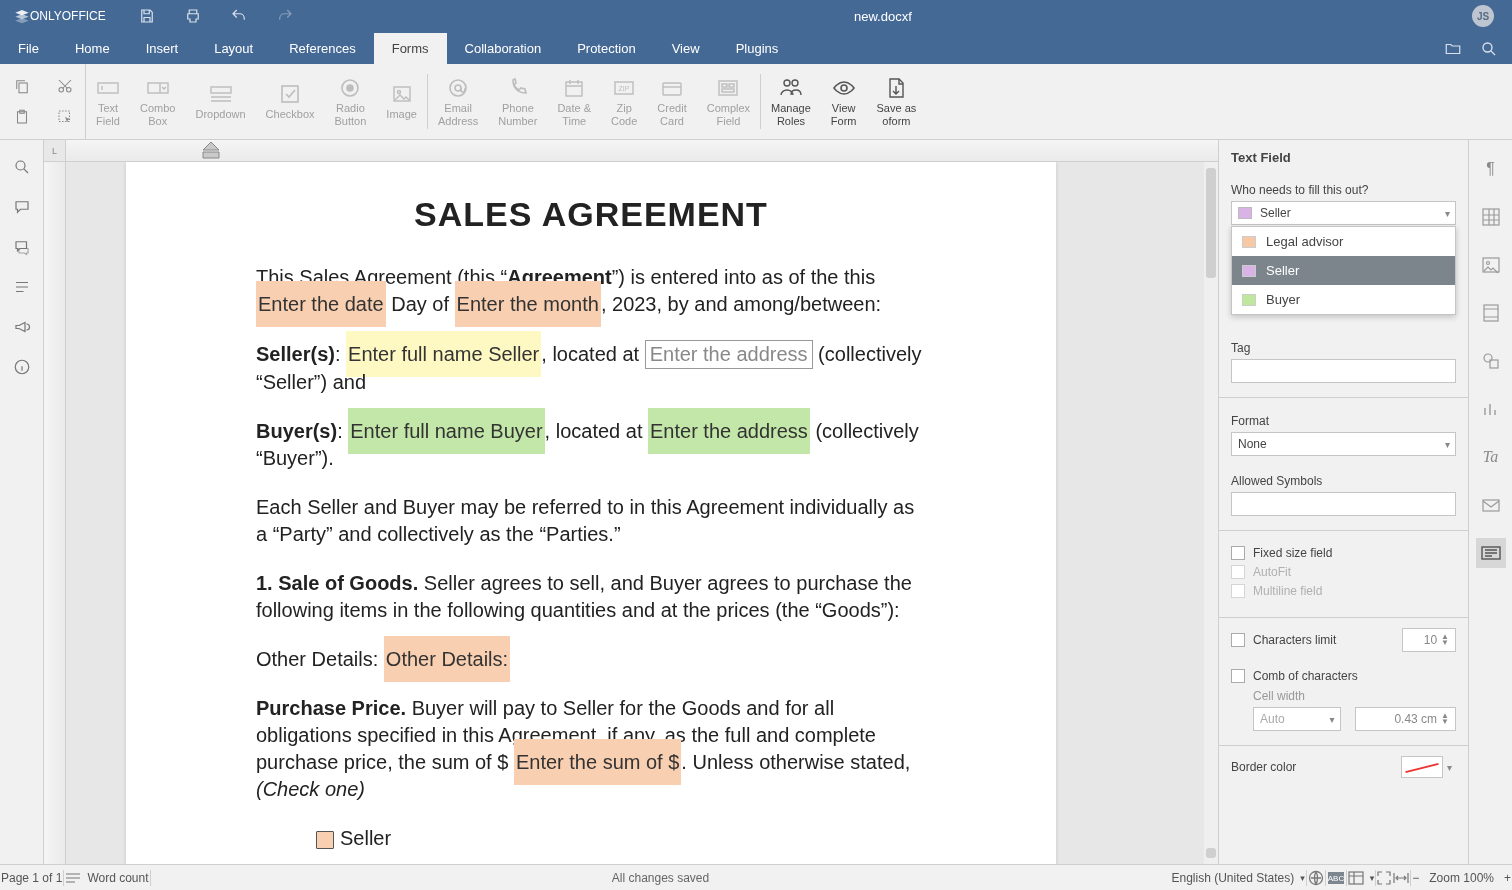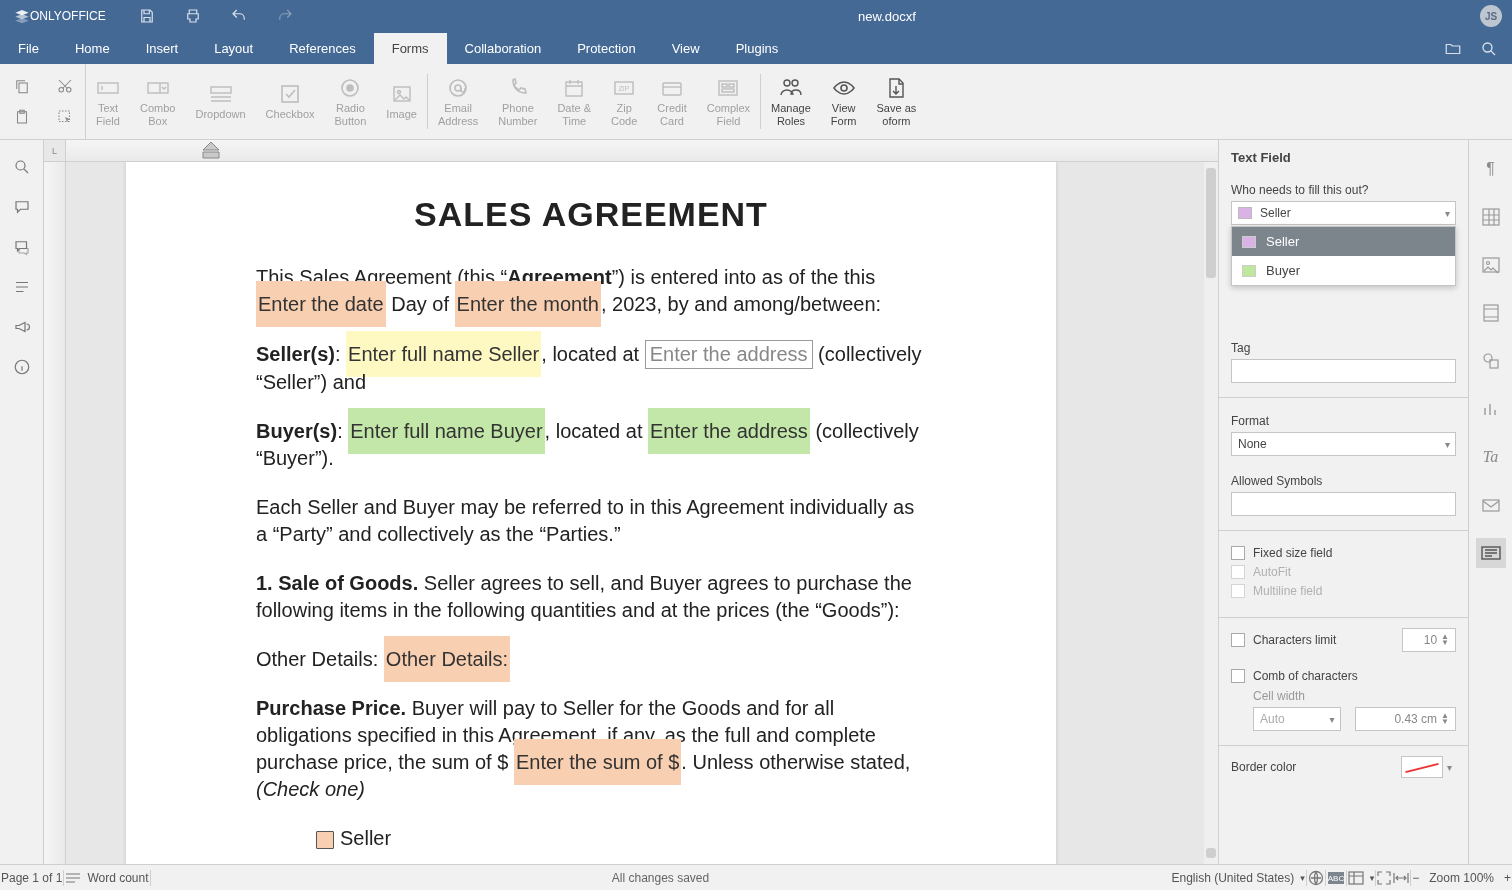--- a/index.html
+++ b/index.html
@@ -5,21 +5,21 @@
 * { margin: 0; padding: 0; box-sizing: border-box; font-family: "Segoe UI", Arial, sans-serif; }
 body { background: #f7f7f7; overflow: hidden; }
 .app { width: 1512px; height: 890px; display: flex; flex-direction: column; }
 
 
 .titlebar { height: 32px; background: #446995; display: flex; align-items: center; color: #fff; font-size: 12px; }
 .titlebar .logo { display: flex; align-items: center; padding: 0 14px; font-weight: 500; }
 .titlebar .logo svg { width: 16px; height: 16px; }
 .titlebar .tb-icons { display: flex; gap: 28px; padding-left: 18px; }
 .titlebar .doc-title { flex: 1; text-align: center; font-size: 13px; }
-.titlebar .avatar { width: 22px; height: 22px; border-radius: 50%; background: #bcc5d0; color: #5a6b82; font-size: 10px; font-weight: 600; display: flex; align-items: center; justify-content: center; margin-right: 10px; }
+.titlebar .avatar { width: 22px; height: 22px; border-radius: 50%; background: #bcc5d0; color: #5a6b82; font-size: 10px; font-weight: 600; display: flex; align-items: center; justify-content: center; margin-right: 18px; }
 
 
 .menubar { height: 32px; background: #446995; display: flex; align-items: flex-end; color: #fff; font-size: 13px; }
 .menubar .tab { padding: 8px 18px; cursor: pointer; }
 .menubar .tab.active { background: #f1f1f1; color: #444; }
 .menubar .spacer { flex: 1; }
 .menubar .right-icons { display: flex; gap: 18px; padding-right: 14px; padding-bottom: 6px; }
 
 
 .ribbon { height: 76px; background: #f1f1f1; border-bottom: 1px solid #cfcfcf; display: flex; align-items: stretch; }
@@ -432,20 +432,24 @@
       <div class="title">Text Field</div>
       <div class="section">
         <label class="lbl">Who needs to fill this out?</label>
         <div class="dd">
           <div class="sel">
               <span class="swatch" style="background:#d9b3e6"></span>
               <span>Seller</span>
               <span class="caret">▾</span>
             </div>
           <div class="dropdown-open">
+            <div class="opt">
+                <span class="swatch" style="width:14px;height:12px;background:#f6c8a6;border:1px solid #ccc"></span>
+                <span>Legal advisor</span>
+              </div>
             <div class="opt selected">
                 <span class="swatch" style="width:14px;height:12px;background:#d9b3e6;border:1px solid #ccc"></span>
                 <span>Seller</span>
               </div>
             <div class="opt">
                 <span class="swatch" style="width:14px;height:12px;background:#bfe89e;border:1px solid #ccc"></span>
                 <span>Buyer</span>
               </div>
           </div>
         </div>

